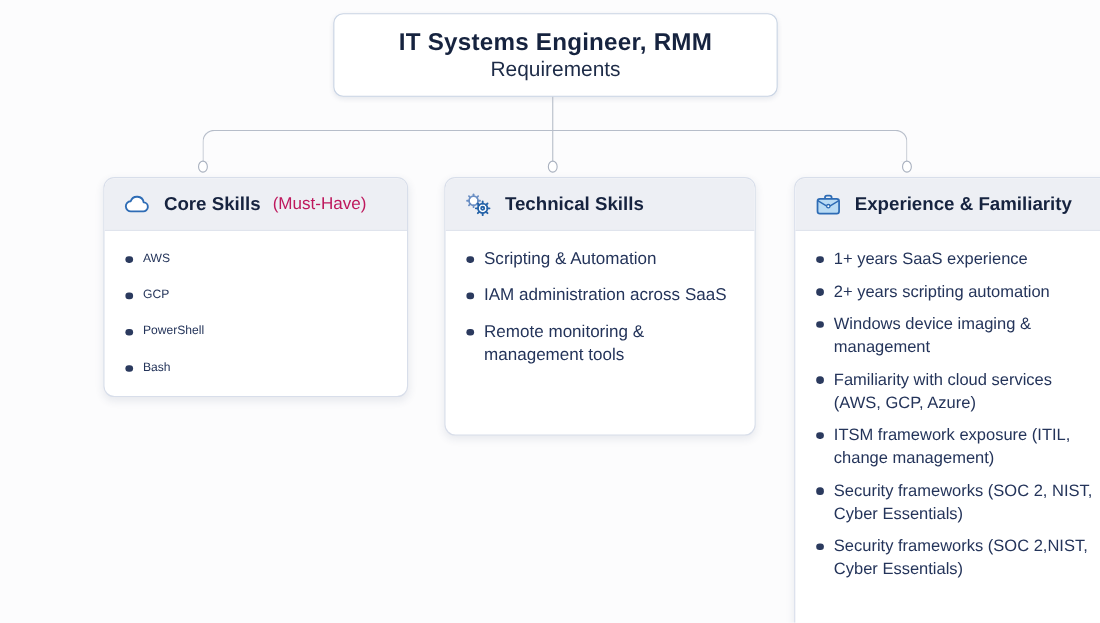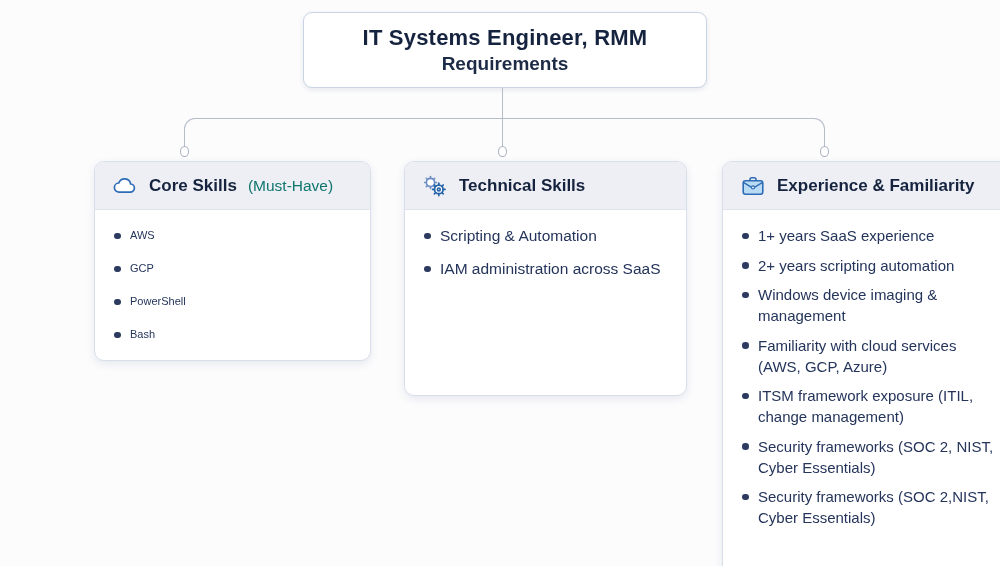--- a/index.html
+++ b/index.html
@@ -19,21 +19,21 @@
     left: 303px; top: 12px; width: 404px; height: 76px;
     background: #ffffff;
     border: 1.5px solid #c9d4e4;
     border-radius: 9px;
     box-shadow: 0 2px 5px rgba(40, 60, 100, 0.10);
     display: flex; flex-direction: column;
     align-items: center; justify-content: center;
     gap: 2px;
   }
   .title-line1 { font-size: 22px; font-weight: 700; color: #16233f; letter-spacing: 0.2px; }
-  .title-line2 { font-size: 19px; font-weight: 700; color: #1d2b47; }
+  .title-line2 { font-size: 19px; font-weight: 400; color: #1d2b47; }
 
   
   .conn { position: absolute; }
   .v-line {
     left: 502px; top: 88px; width: 0; height: 59px;
     border-left: 1.5px solid #b6bdc9;
   }
   .bracket {
     left: 184px; top: 118px; width: 641px; height: 29px;
     border-top: 1.5px solid #b6bdc9;
@@ -73,21 +73,21 @@
 
   .card-header {
     height: 48px;
     background: #edeff4;
     border-bottom: 1px solid #e0e4ed;
     display: flex; align-items: center;
     gap: 11px;
     padding: 0 14px 0 17px;
   }
   .card-title { font-size: 17px; font-weight: 700; color: #16233f; white-space: nowrap; }
-  .card-title-suffix { font-size: 15.5px; font-weight: 400; color: #0f766e; white-space: nowrap; }
+  .card-title-suffix { font-size: 15.5px; font-weight: 400; color: #be185d; white-space: nowrap; }
   .card-icon { width: 26px; height: 26px; flex: 0 0 auto; display: block; }
 
   .card-list { list-style: none; padding: 15px 14px 12px 16px; }
   .card-list li {
     position: relative;
     padding-left: 19px;
     line-height: 21px;
     color: #24345a;
   }
   .card-list li::before {
@@ -165,20 +165,21 @@
             <line x1="12.4" y1="20.8" x2="13.7" y2="19.5"></line>
             <line x1="19.9" y1="13.3" x2="21.2" y2="12"></line>
           </g>
         </g>
       </svg>
       <span class="card-title">Technical Skills</span>
     </div>
     <ul class="card-list">
       <li>Scripting &amp; Automation</li>
       <li>IAM administration across SaaS</li>
+      <li>Remote monitoring &amp; management tools</li>
     </ul>
   </div>
 
   <div class="card card-3">
     <div class="card-header">
       <svg class="card-icon" viewBox="0 0 26 26">
         <path d="M10 8V6.6A1.8 1.8 0 0 1 11.8 4.8h2.4A1.8 1.8 0 0 1 16 6.6V8" fill="none" stroke="#2e6cb5" stroke-width="1.6"></path>
         <rect x="3.2" y="7.8" width="19.6" height="13.4" rx="2.2" fill="#b9dbf4" stroke="#2e6cb5" stroke-width="1.6"></rect>
         <path d="M3.4 9.4 L12 14.6 a2 2 0 0 0 2 0 L22.6 9.4" fill="none" stroke="#2e6cb5" stroke-width="1.3"></path>
         <circle cx="13" cy="14.4" r="1.5" fill="#ffffff" stroke="#2e6cb5" stroke-width="1.2"></circle>

